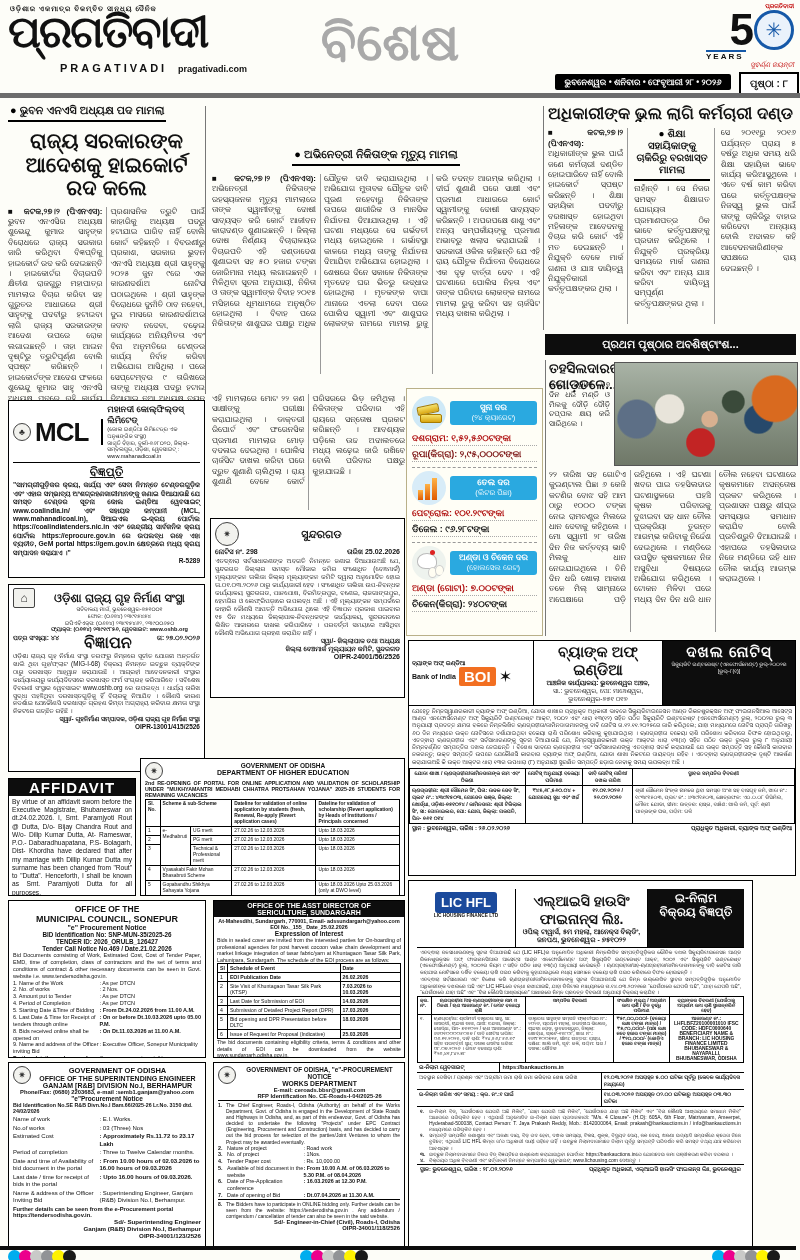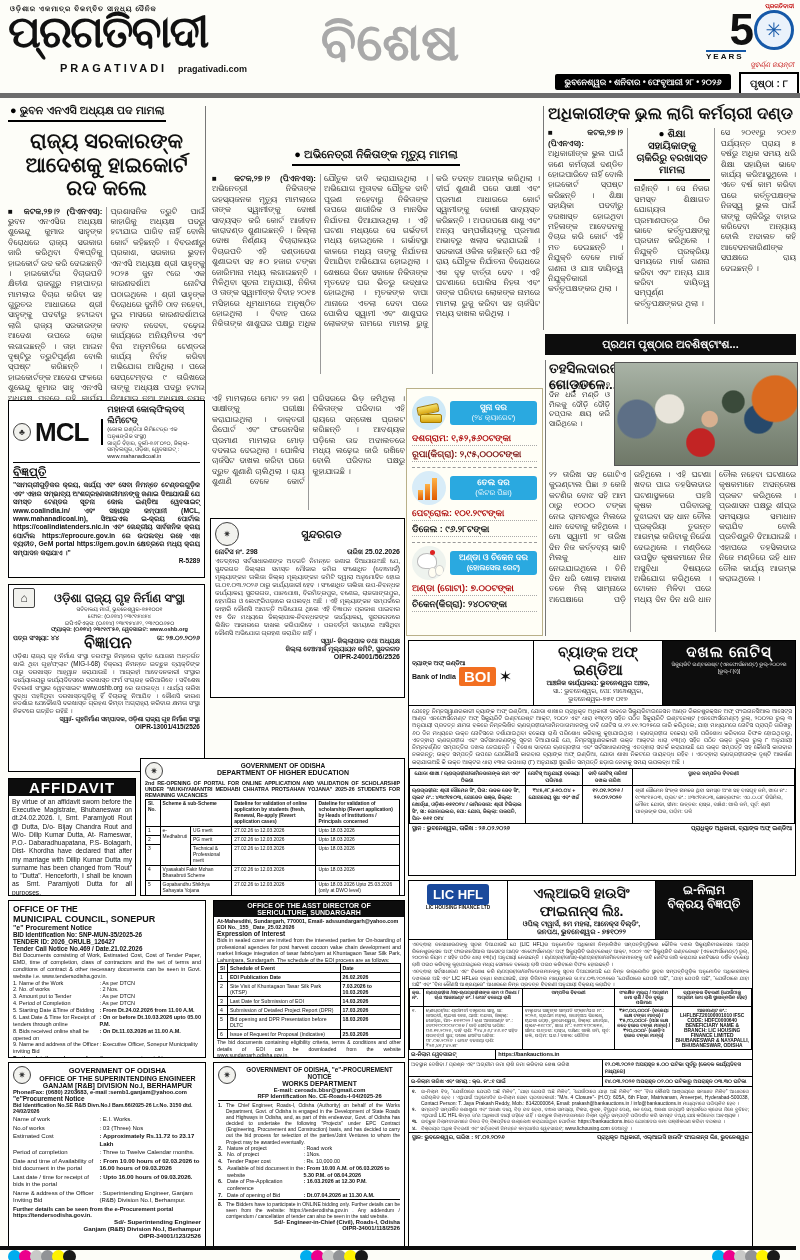--- a/index.html
+++ b/index.html
@@ -56,21 +56,21 @@
   .hen{position:absolute;left:5px;top:7px;width:18px;height:14px;background:#fff;border:1px solid #bbb;border-radius:60% 60% 40% 50%;}
   .comb{position:absolute;left:18px;top:4px;width:5px;height:5px;background:#d22;border-radius:50%;}
   .egg{position:absolute;background:#fffdf2;border:1px solid #ccc;border-radius:50%;width:7px;height:9px;}
   .rate-chip{background:#2aa9e0;color:#fff;font-size:8.5px;font-weight:bold;text-align:center;border-radius:3px;
              padding:2px 3px;line-height:1.15;flex:1;}
   .rate-line{font-size:9px;font-weight:900;margin-top:3px;border-bottom:1px dotted #aaa;padding-bottom:1px;}
   .maroon{color:#b01010;}
   .navy{color:#7a1010;}
   
   .adbox{border:1.5px solid #000;background:#fff;box-sizing:border-box;padding:3px 4px;overflow:hidden;}
-  .adbox .ctr{text-align:left;}
+  .adbox .ctr{text-align:center;}
   .tiny{font-size:6.3px;line-height:1.25;text-align:justify;}
   .t55{font-size:5.6px;line-height:1.22;}
   .signR{text-align:right;font-weight:bold;}
   table.nt{border-collapse:collapse;width:100%;}
   table.nt th,table.nt td{border:1px solid #000;padding:1px 2px;vertical-align:top;text-align:left;}
   .blackhead{background:#0d0d0d;color:#fff;font-weight:900;text-align:center;}
   .mcl-logo{font-size:26px;font-weight:900;letter-spacing:-1px;border-right:2px solid #000;padding-right:13px;line-height:1;}
   .emblem{width:16px;height:16px;border:1px solid #444;border-radius:50%;display:inline-flex;align-items:center;justify-content:center;font-size:9px;color:#333;background:#f2f2ee;}
   .boi-logo{background:#f26f21;color:#fff;font-weight:900;font-size:15px;padding:1px 5px;border-radius:2px;}
   .lic-logo{background:#1b4a9c;color:#fff;font-weight:900;font-size:13px;padding:3px 6px;border-radius:3px;display:inline-block;}
@@ -178,21 +178,21 @@
     <div class="rate-sec">
       <div class="rate-head">
         <span class="rate-icon" style="background:#eef3ee;">
           <i class="hen"></i>
             <i class="comb"></i>
           <i class="egg" style="left:16px;top:21px;"></i>
           <i class="egg" style="left:23px;top:19px;"></i>
         </span>
         <span class="rate-chip">
           <span>ଅଣ୍ଡା ଓ ଚିକେନ ଦର</span><br>
-          <span style="font-weight:bold;font-size:7.5px;">(ହୋଲସେଲ ରେଟ)</span>
+          <span style="font-weight:normal;font-size:7.5px;">(ହୋଲସେଲ ରେଟ)</span>
         </span>
       </div>
       <div class="rate-line maroon">ଅଣ୍ଡା (ଗୋଟା): ୭.୦୦ଟଙ୍କା</div>
       <div class="rate-line">ଚିକେନ(କିଗ୍ରା): ୨୪୦ଟଙ୍କା</div>
     </div>
   </div>
 
   <div class="abs adbox" style="left:8px;top:400px;width:197px;height:178px;">
     <div style="display:flex;align-items:center;gap:4px;border-bottom:1px solid #000;padding-bottom:2px;">
       <span class="emblem">♣</span>
@@ -531,21 +531,21 @@
         <td>ଶ୍ରୀ ସୌମେନ ସିଂଙ୍କ ନାମରେ ଥିବା ସମସ୍ତ ଅଂଶ ସହ ବାସଗୃହ ଜମି, ଖାତା ନଂ.: ୧୯୩୯୧୫୦୩, ପ୍ଲଟ ନଂ.: ୪୩୯/୧୫୦୩, କ୍ଷେତ୍ରଫଳ: ଏ୦.୦.୦୮ ଡିସିମିଲ, ମୌଜା: ଯୋଡା, ସୀମା: ଉତ୍ତର: ରାସ୍ତା, ଦକ୍ଷିଣ: ଖାଲି ଜମି, ପୂର୍ବ: ଶ୍ରୀ ପାତ୍ରଙ୍କ ଘର, ପଶ୍ଚିମ: ଗଳି</td>
       </tr>
     </tbody>
       </table>
     <div style="display:flex;justify-content:space-between;font-size:6px;font-weight:bold;padding:1px 3px;">
       <span>ସ୍ଥାନ : ଭୁବନେଶ୍ୱର, ତାରିଖ : ୨୬.୦୨.୨୦୨୬</span>
       <span>ପ୍ରାଧିକୃତ ଅଧିକାରୀ, ବ୍ୟାଙ୍କ ଅଫ୍ ଇଣ୍ଡିଆ</span>
     </div>
   </div>
 
-  <div class="abs adbox" style="left:408px;top:880px;width:345px;height:368px;padding:0;">
+  <div class="abs adbox" style="left:408px;top:880px;width:345px;height:368px;padding:8px;">
     <div style="display:flex;border-bottom:1.5px solid #000;">
       <div style="flex:0 0 92px;border-right:1.5px solid #000;padding:3px;text-align:center;">
         <span class="lic-logo">LIC HFL</span>
         <span style="display:block;font-size:4.8px;font-weight:bold;">LIC HOUSING FINANCE LTD</span>
       </div>
       <div style="flex:1;text-align:center;padding:3px;border-right:1.5px solid #000;">
         <b style="font-size:14px;">ଏଲ୍ଆଇସି ହାଉସିଂ ଫାଇନାନ୍ସ ଲିଃ.</b>
         <span style="display:block;font-size:7px;font-weight:bold;">ଓପିଲ୍ ଟାୱାର୍ସ, ୫ମ ମହଲା, ଆନେକ୍ସ ବିଲ୍ଡିଂ, ଜନପଥ, ଭୁବନେଶ୍ୱର - ୭୫୧୦୨୨</span>
       </div>
       <div style="flex:0 0 92px;background:#0d0d0d;color:#fff;text-align:center;padding:2px;">

